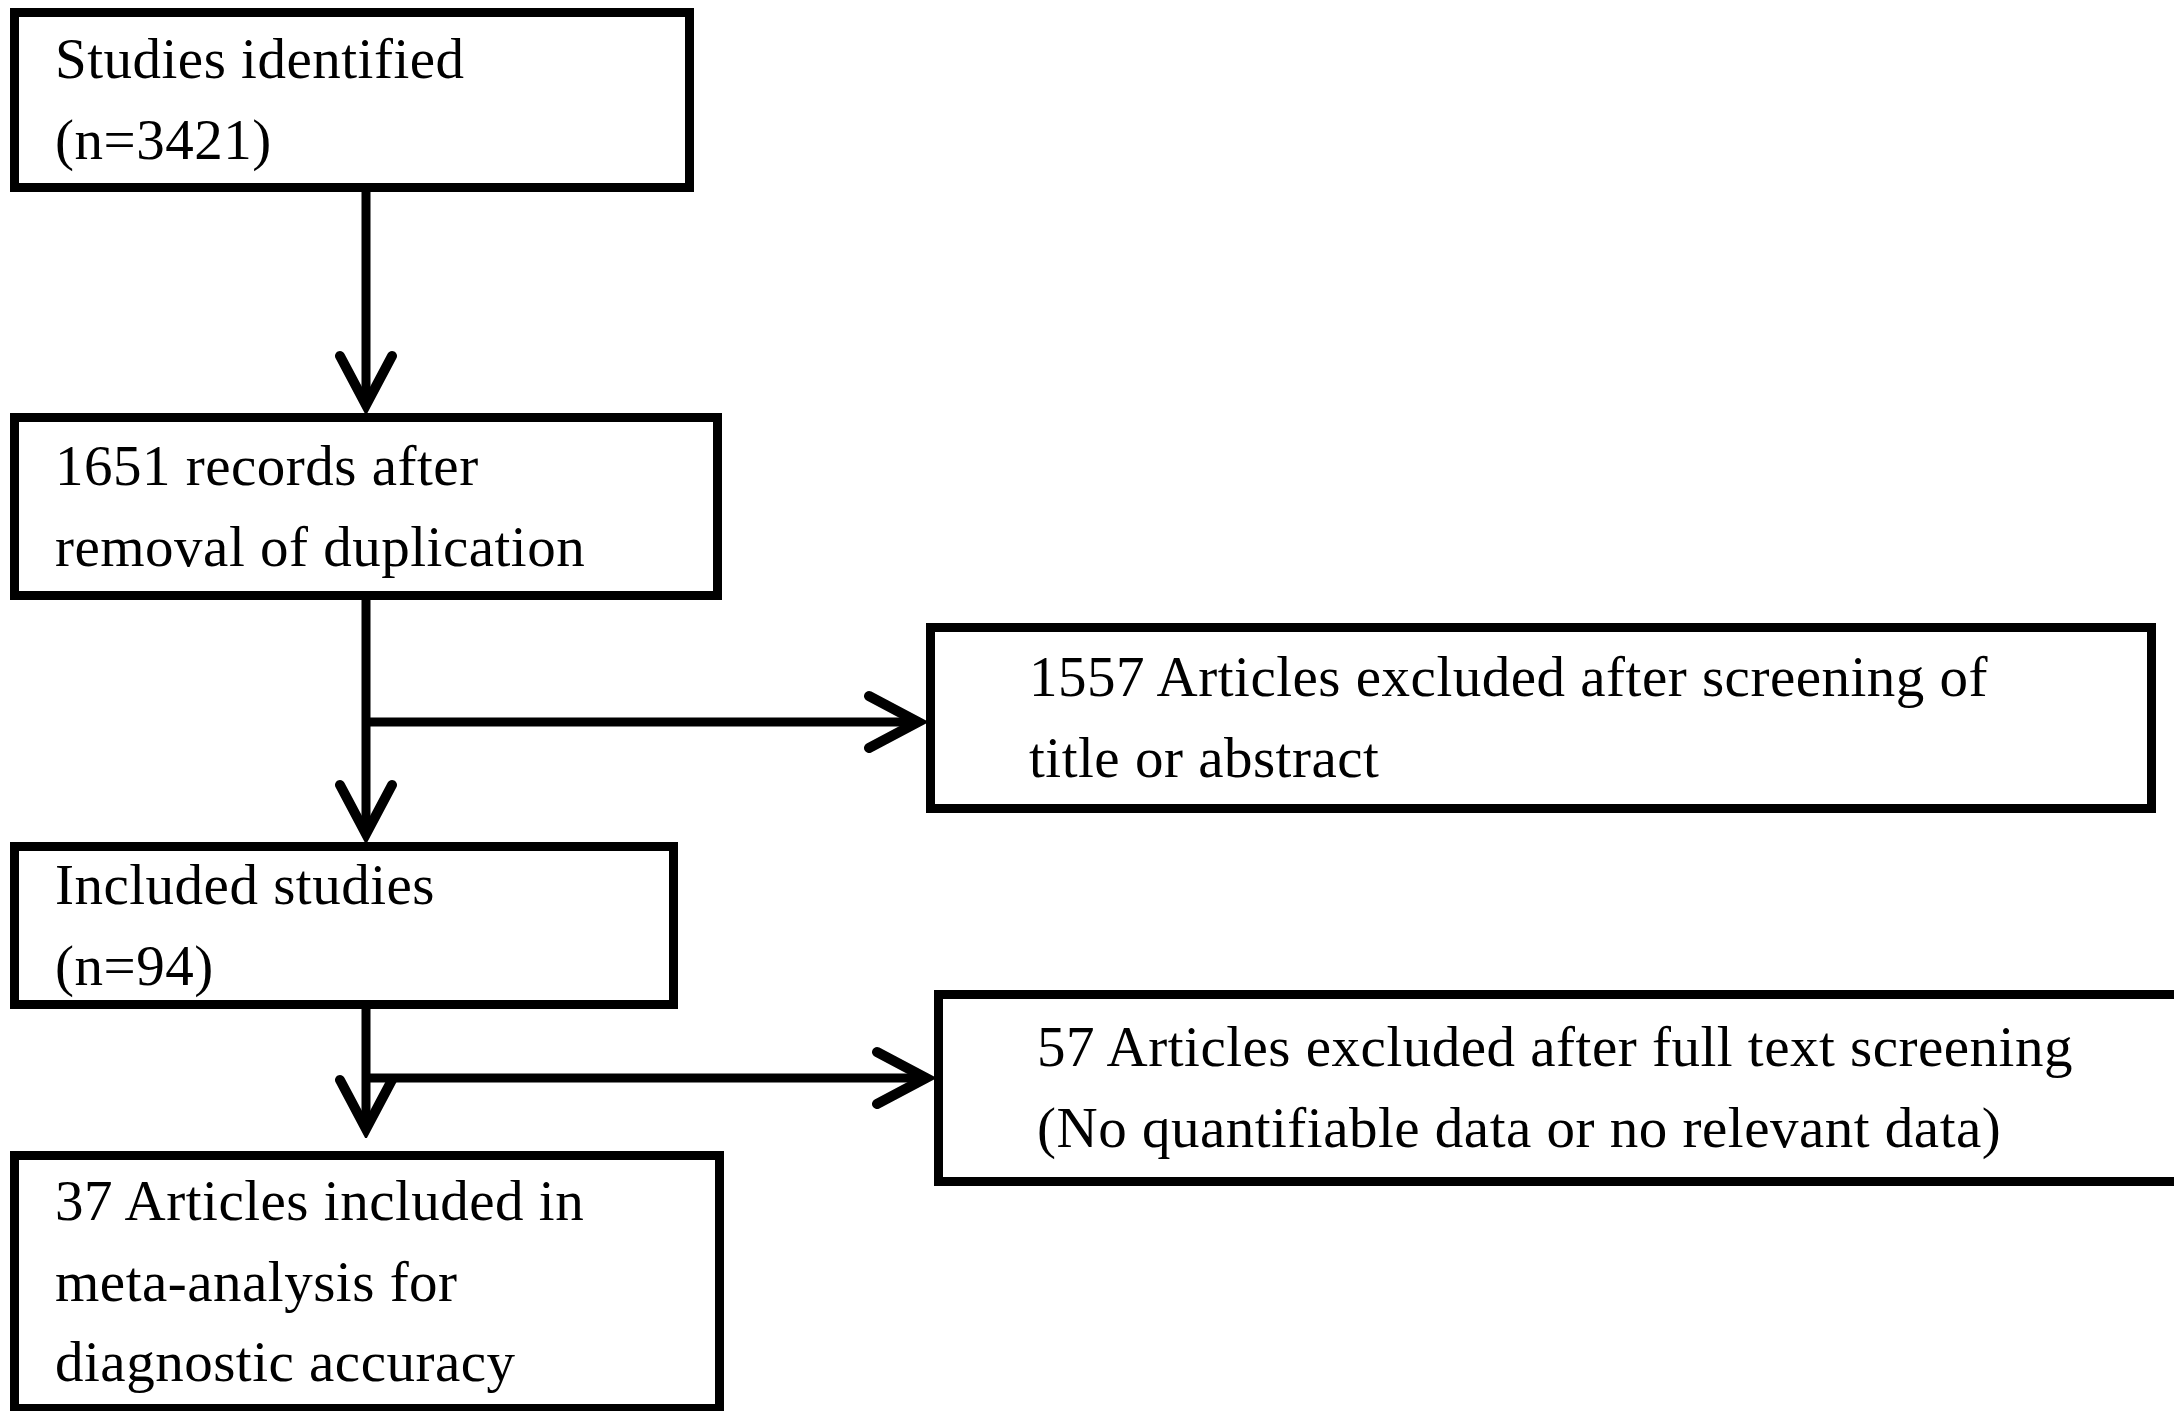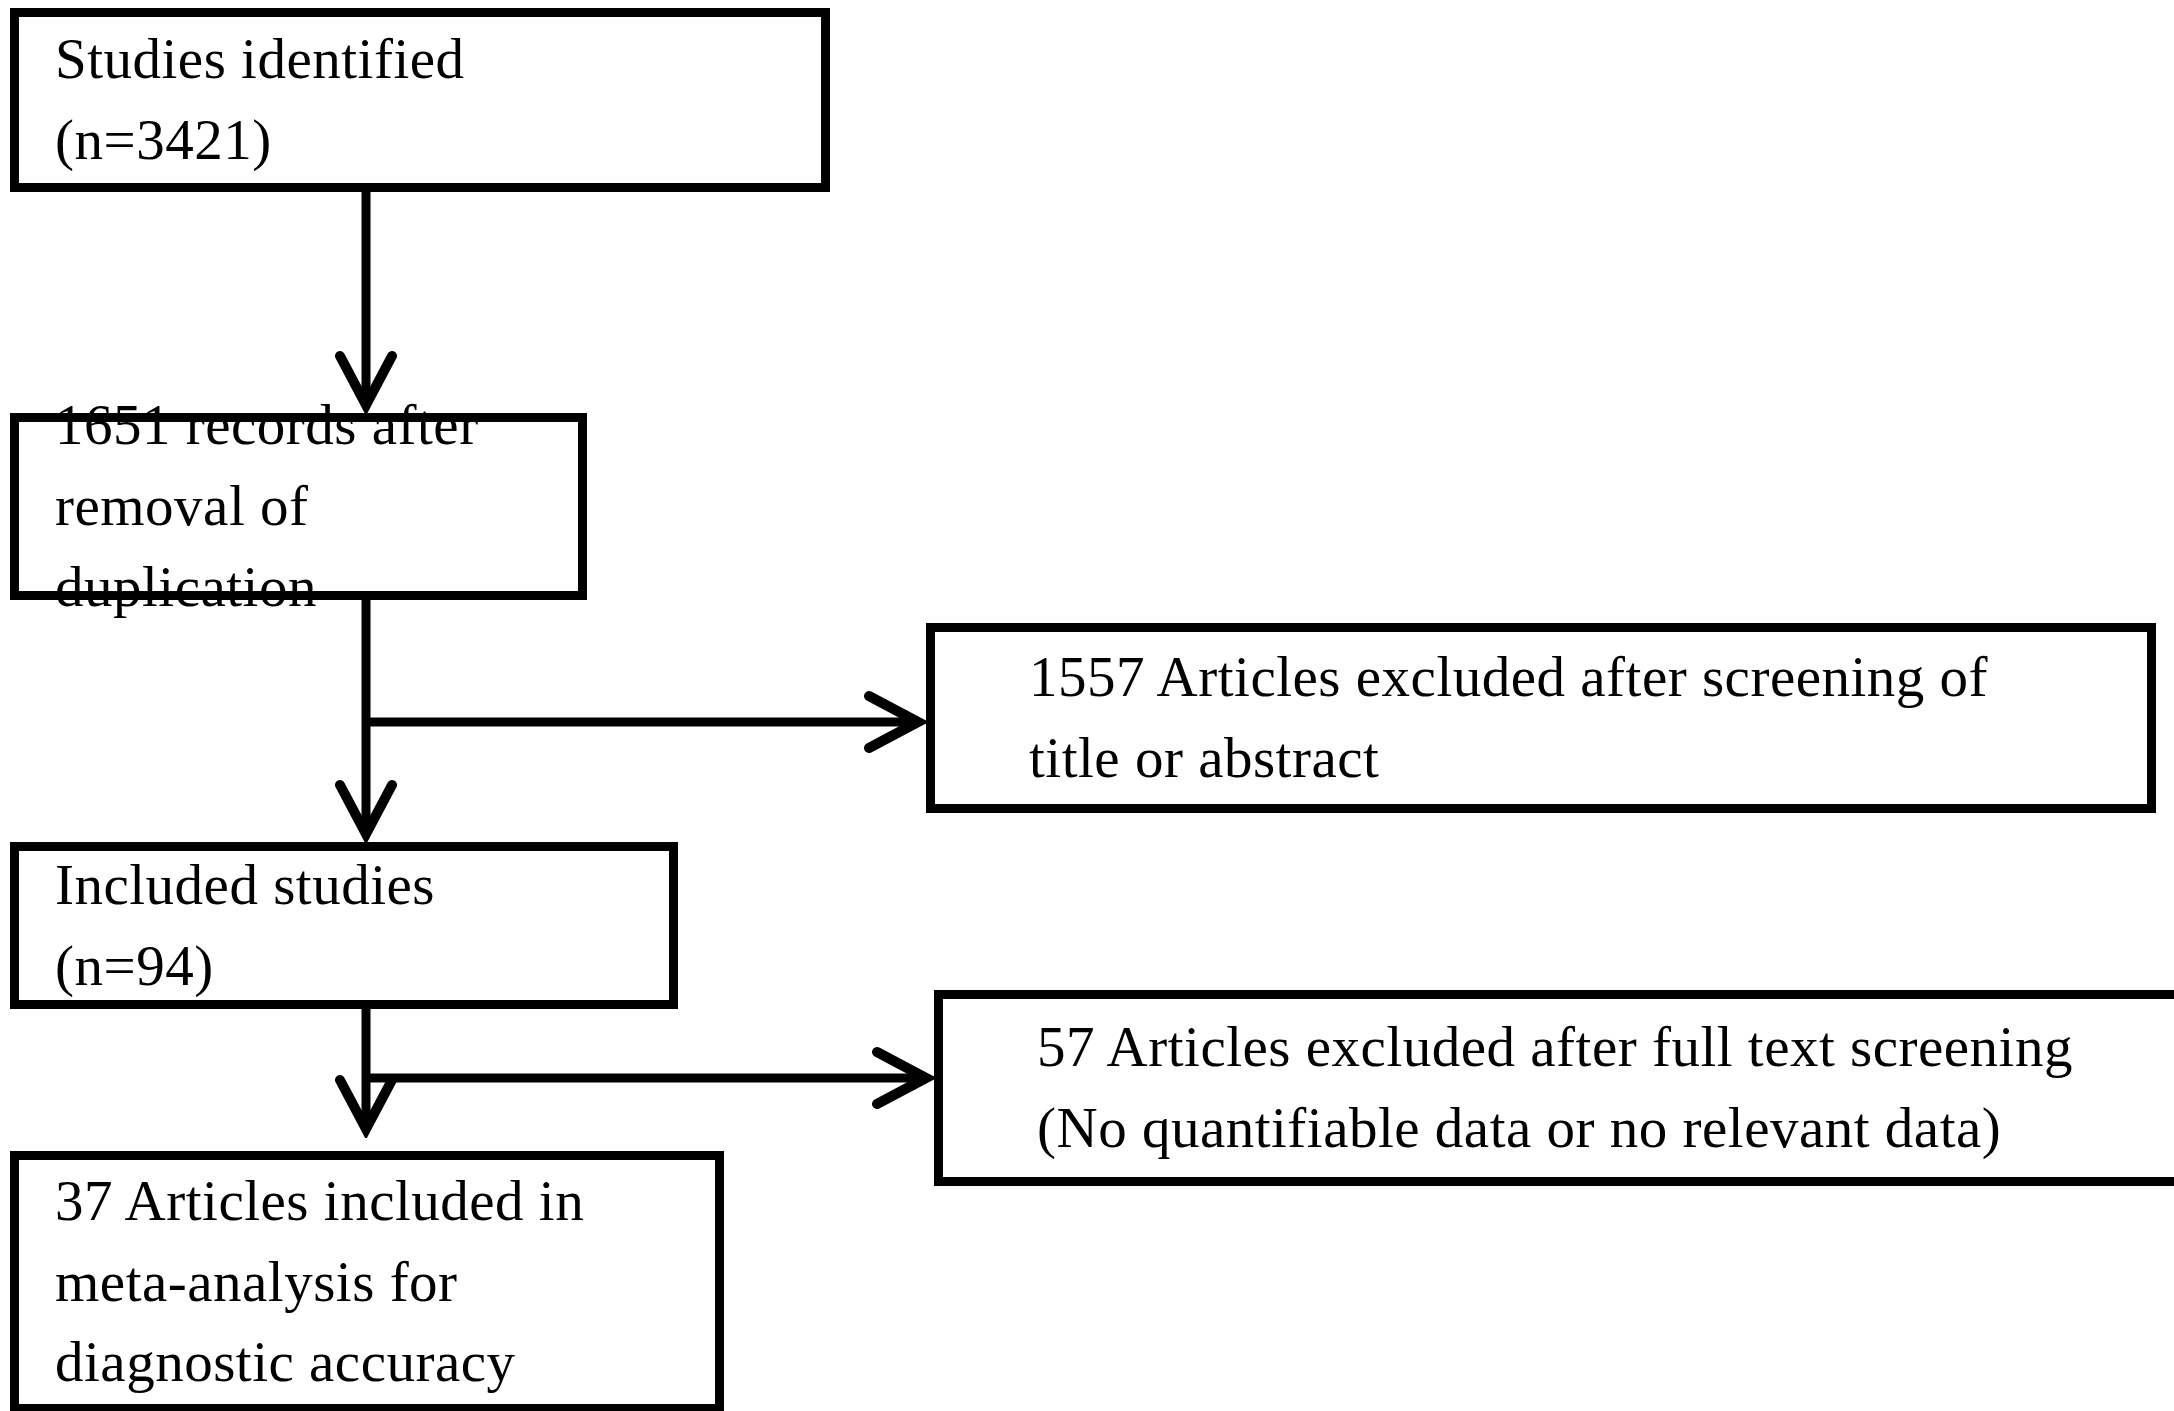--- a/index.html
+++ b/index.html
@@ -35,22 +35,22 @@
     font-size: 57px;
     line-height: 1.42;
     padding: 2px 8px 2px 36px;
     letter-spacing: 0.5px;
   }
   .node--right .node-label {
     padding-left: 46px;
     margin-left: 48px;
   }
   
-  #n-identified { left: 10px;  top: 8px;    width: 820px;  height: 184px; align-items: center; }
-  #n-dedup      { left: 10px;  top: 413px;  width: 577px;  height: 187px; }
+  #n-identified { left: 10px;  top: 8px;    width: 684px;  height: 184px; align-items: center; }
+  #n-dedup      { left: 10px;  top: 413px;  width: 712px;  height: 187px; }
   #n-included   { left: 10px;  top: 842px;  width: 668px;  height: 167px; }
   #n-meta       { left: 10px;  top: 1151px; width: 714px;  height: 262px; }
   #n-excl1      { left: 926px; top: 623px;  width: 1230px; height: 190px; }
   #n-excl2      { left: 934px; top: 990px;  width: 1436px; height: 196px; }
 </style>
 </head>
 <body>
 
 <div class="canvas">
 

